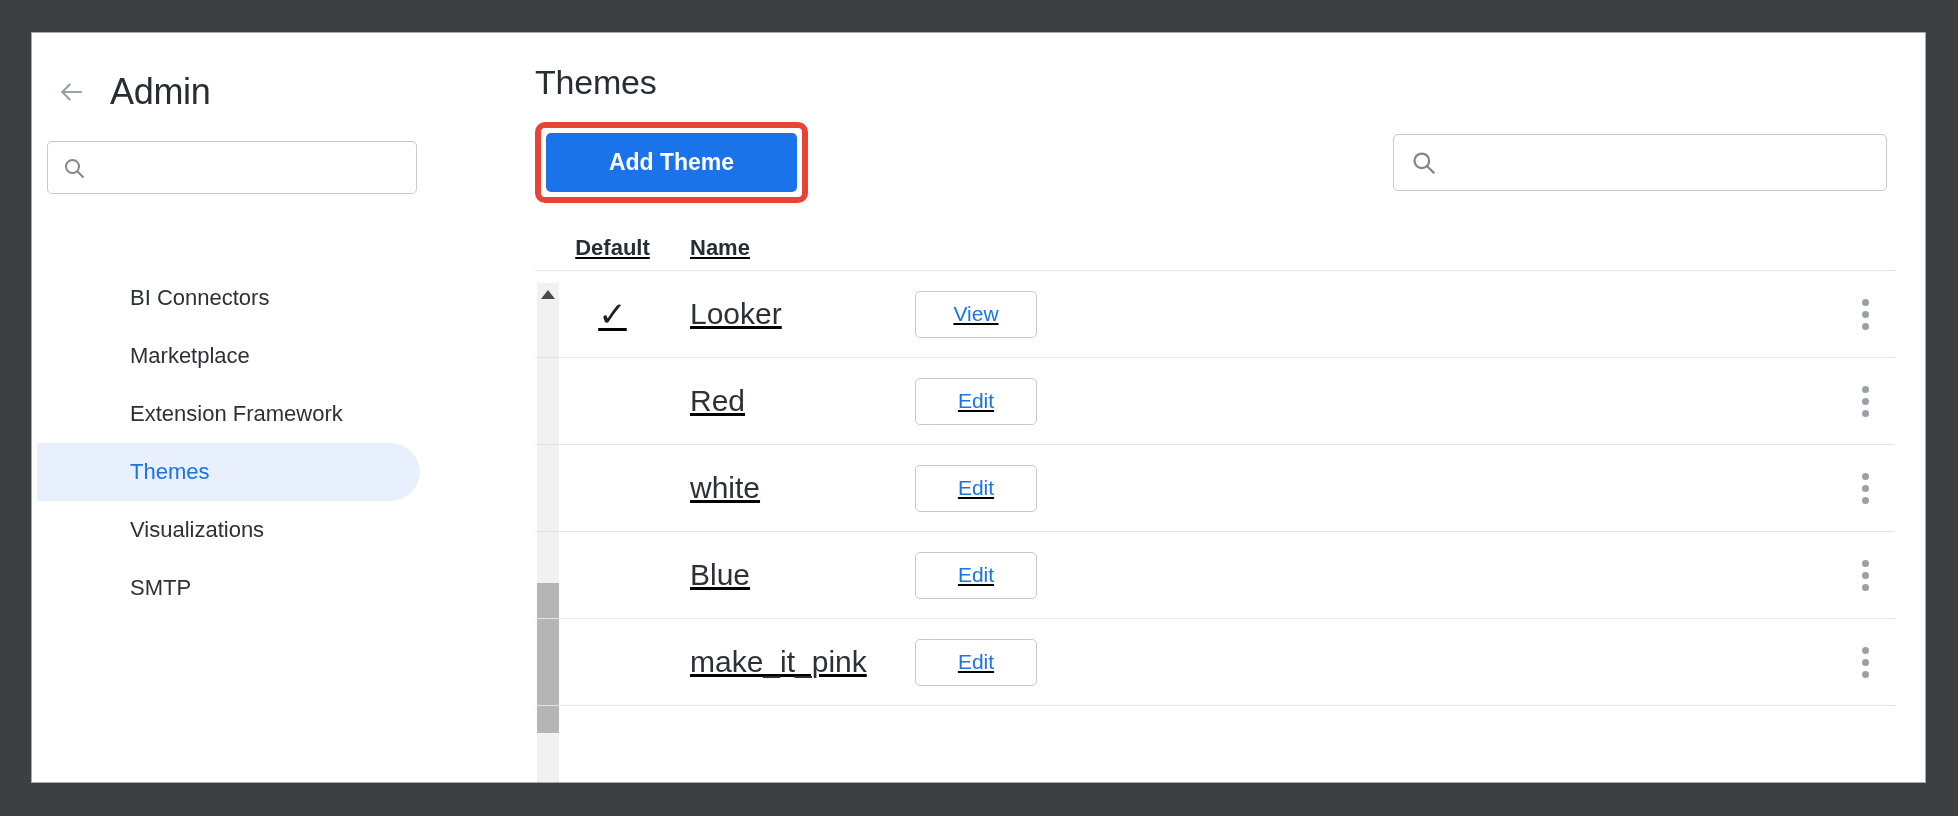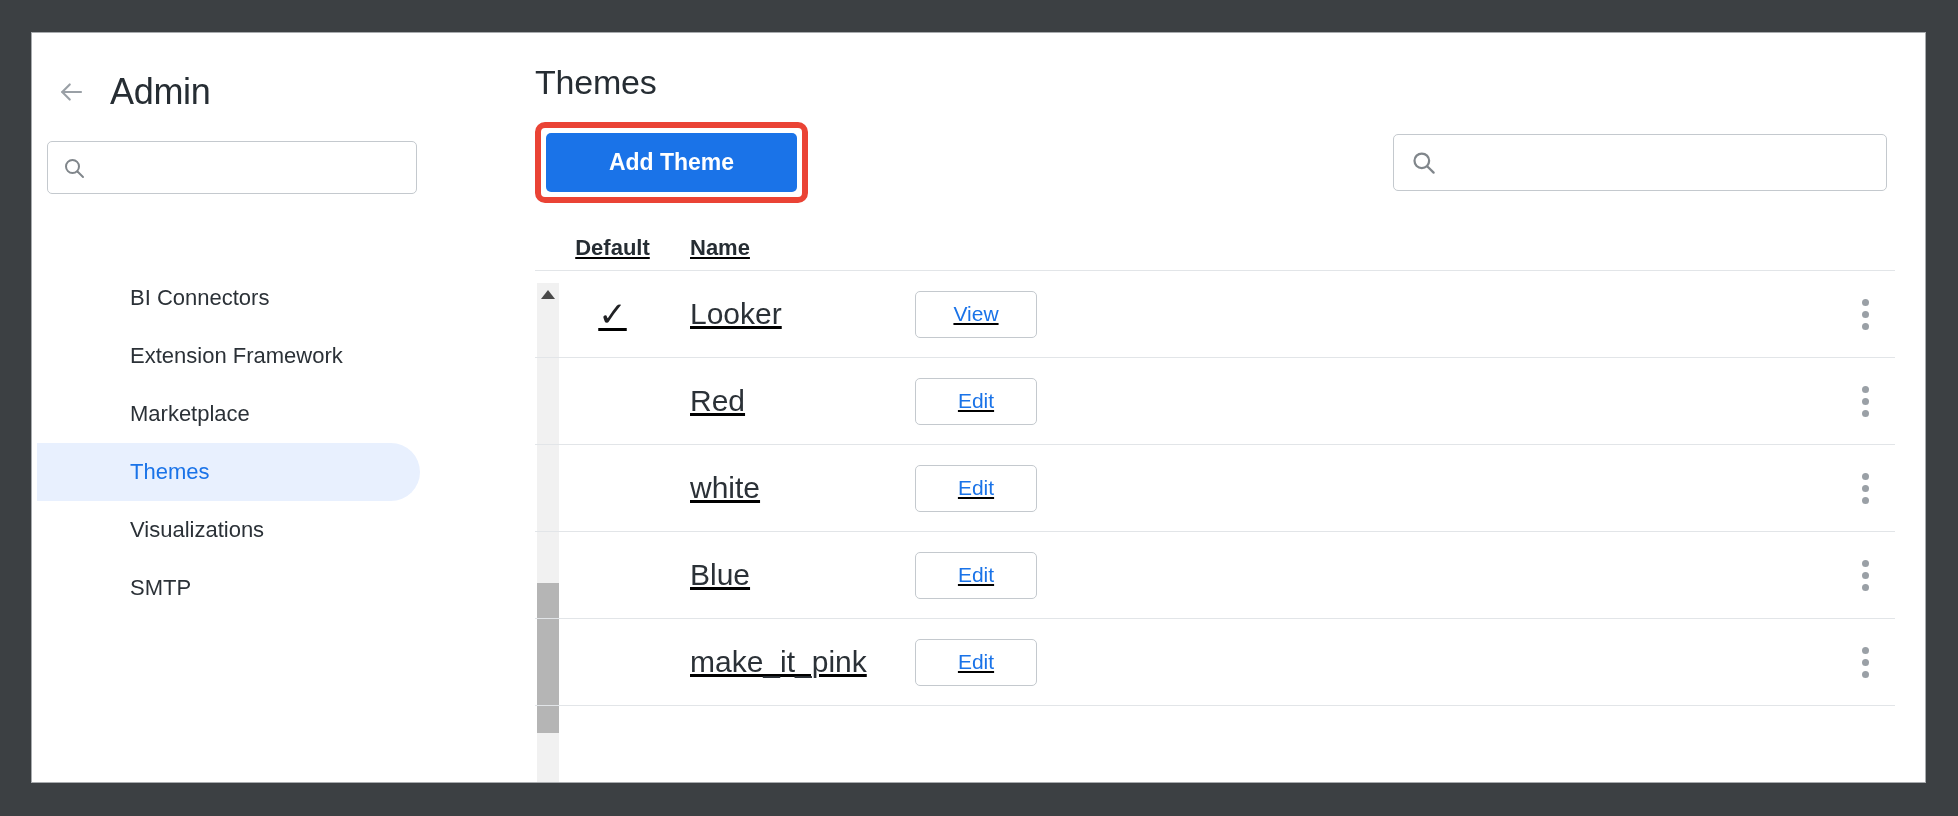--- a/index.html
+++ b/index.html
@@ -304,24 +304,24 @@
         </svg>
       </span>
     </div>
 
     <div id="nav-scroll-area">
       <div id="nav-list">
         <div class="nav-item">
           <span>BI Connectors</span>
         </div>
         <div class="nav-item">
+          <span>Marketplace</span>
+        </div>
+        <div class="nav-item">
           <span>Extension Framework</span>
-        </div>
-        <div class="nav-item">
-          <span>Marketplace</span>
         </div>
         <div class="nav-item selected">
           <span>Themes</span>
         </div>
         <div class="nav-item">
           <span>Visualizations</span>
         </div>
         <div class="nav-item">
           <span>SMTP</span>
         </div>

